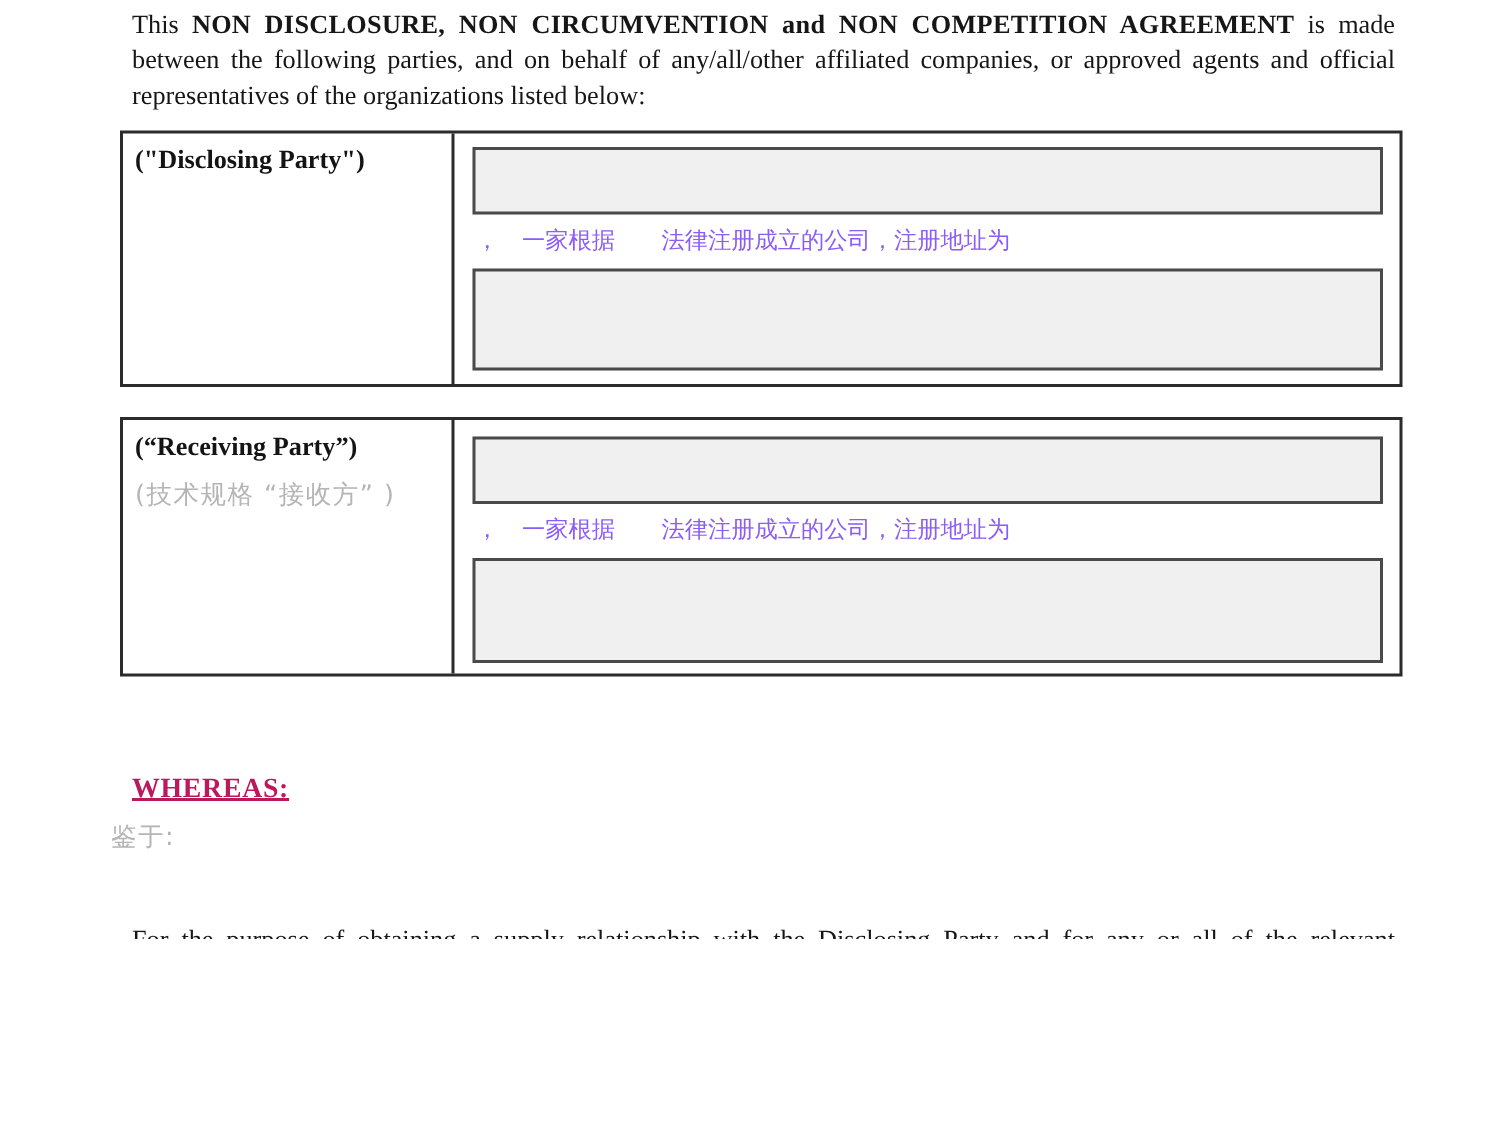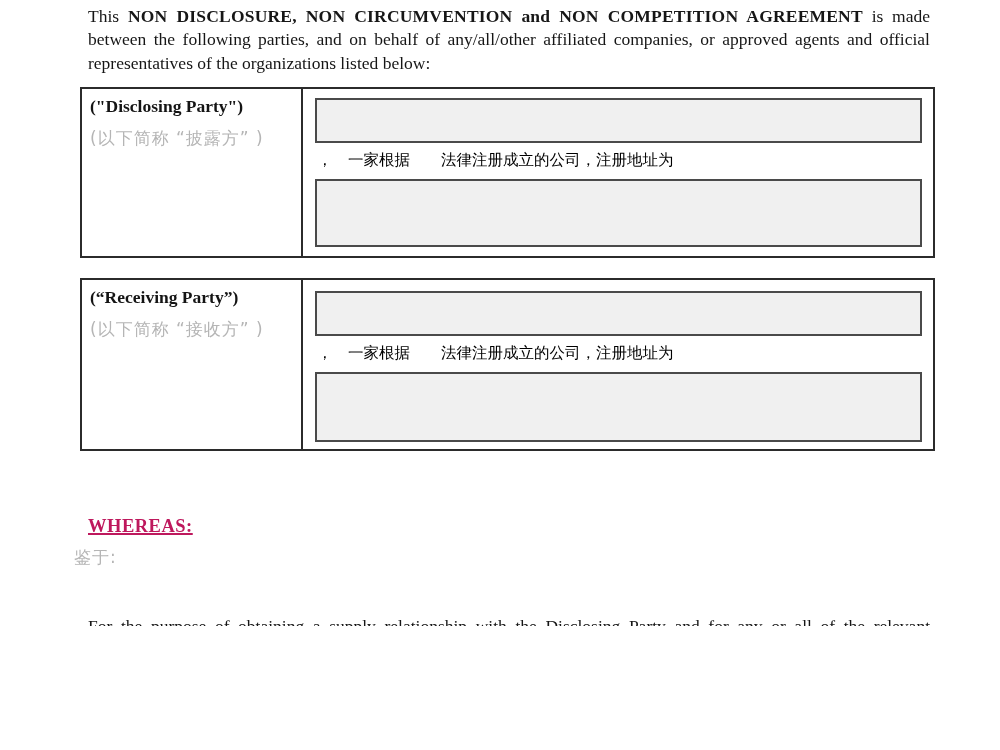--- a/index.html
+++ b/index.html
@@ -69,21 +69,21 @@
     width: 100%;
   }
   .field-name { height: 45px; }
   .field-addr { height: 68px; }
   .t2 .field-addr { height: 70px; }
   .company-line {
     margin: 7px 0 7px 2px;
     height: 22px;
     font-family: "DejaVu Sans", sans-serif;
     font-size: 15.5px;
-    color: #000000;
+    color: #8b5cf6;
     white-space: pre-wrap;
   }
 
   
   .whereas {
     position: absolute;
     left: 78px; top: 516px;
     font-size: 18.5px;
     font-weight: bold;
     color: #be185d;
@@ -126,33 +126,32 @@
 </head>
 <body>
 
 <div class="page">
 
   <p class="intro"><span>This </span><b>NON DISCLOSURE, NON CIRCUMVENTION and NON COMPETITION AGREEMENT</b><span> is made between the following parties, and on behalf of any/all/other affiliated companies, or approved agents and official representatives of the organizations listed below:</span></p>
 
   <div class="party-table t1">
     <div class="party-left">
       <div class="label-en">("Disclosing Party")</div>
-      <div class="label-zh">(以下简称 “披露方” )</div>
     </div>
     <div class="party-right">
       <div class="field-box field-name"></div>
       <div class="company-line">，　一家根据　　法律注册成立的公司，注册地址为</div>
       <div class="field-box field-addr"></div>
     </div>
   </div>
 
   <div class="party-table t2">
     <div class="party-left">
       <div class="label-en">(“Receiving Party”)</div>
-      <div class="label-zh">(以下简称 “接收方” )</div>
+      <div class="label-zh">(技术规格 “接收方” )</div>
     </div>
     <div class="party-right">
       <div class="field-box field-name"></div>
       <div class="company-line">，　一家根据　　法律注册成立的公司，注册地址为</div>
       <div class="field-box field-addr"></div>
     </div>
   </div>
 
   <div class="whereas">WHEREAS:</div>
   <div class="whereas-zh">鉴于:</div>

